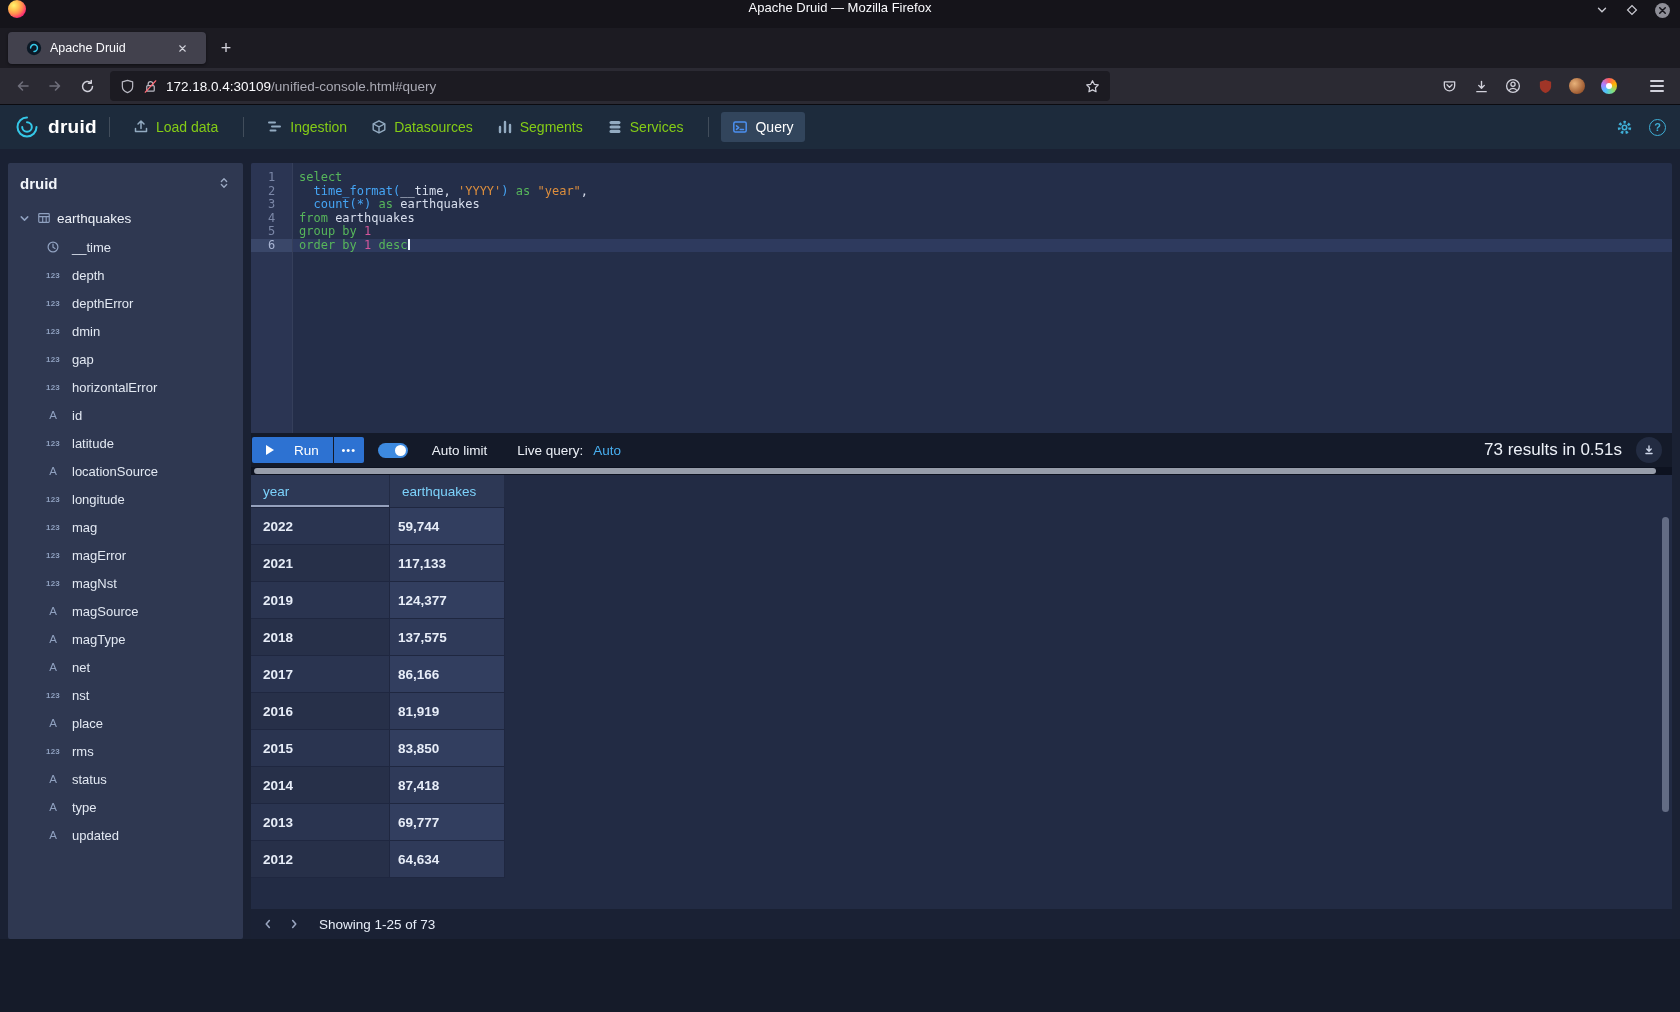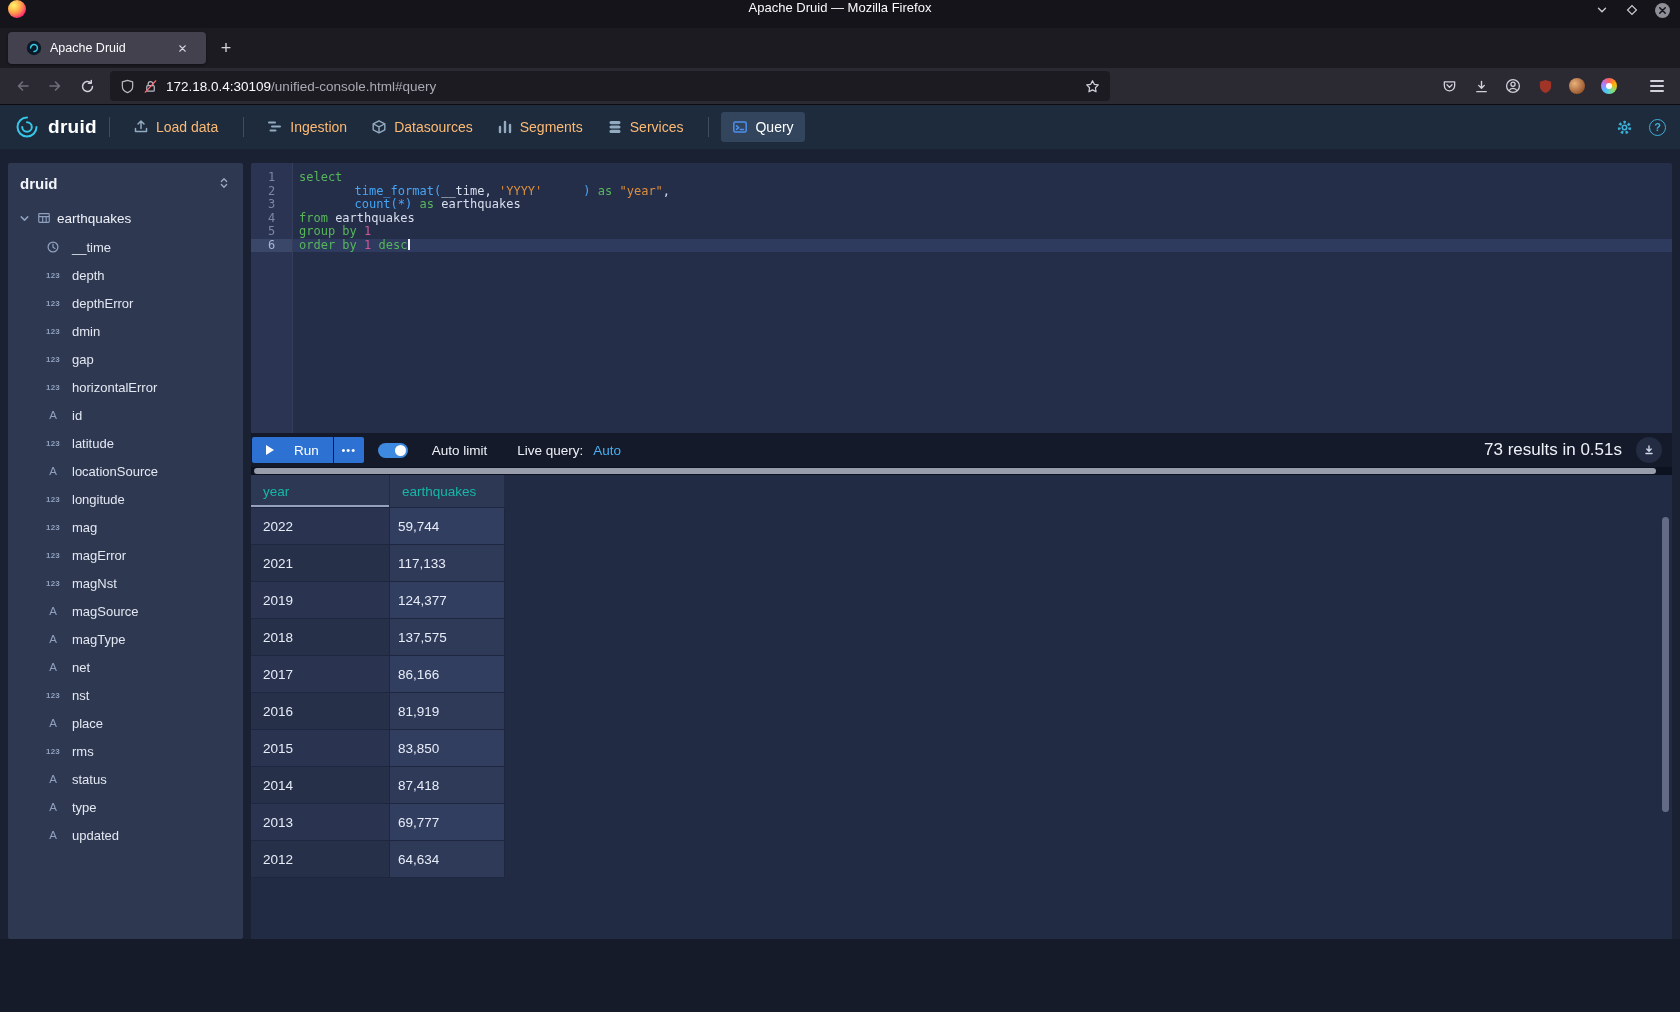--- a/index.html
+++ b/index.html
@@ -38,21 +38,21 @@
   .hamburger { width:30px; height:30px; display:flex; flex-direction:column; justify-content:center; gap:3px; align-items:center; margin-left:16px; }
   .hamburger i { display:block; width:14px; height:1.8px; background:#d1d1db; border-radius:1px; }
 
   
   .app { height:907px; background:#151b29; }
   .app-header { height:44px; background:#1d2b3c; display:flex; align-items:center; padding:0 14px; }
   .brand { display:flex; align-items:center; gap:8px; }
   .brand-name { font-size:19px; font-weight:600; color:#fff; letter-spacing:.3px; }
   .hdr-div { width:1px; height:20px; background:rgba(255,255,255,.16); margin:0 12px; }
   .nav-item { display:flex; align-items:center; gap:7px; height:30px; padding:0 11px; border-radius:3px;
-    color:#fdba74; font-size:14px; margin-right:2px; }
+    color:#84cc16; font-size:14px; margin-right:2px; }
   .nav-item .nico { color:#93abc1; }
   .nav-item.active { background:#32455c; color:#fff; }
   .nav-item.active .nico { color:#4c90f0; }
   .hdr-right { margin-left:auto; display:flex; gap:16px; align-items:center; color:#3fb0d8; }
   .help-circle { width:17px; height:17px; border:1.5px solid #3fb0d8; border-radius:50%; display:flex; align-items:center;
     justify-content:center; font-size:11px; font-weight:700; color:#3fb0d8; }
 
   .app-body { height:790px; padding:14px 8px 0; background:#1a2133; display:flex; gap:8px; }
 
   
@@ -71,21 +71,21 @@
   .main { flex:1; display:flex; flex-direction:column; min-width:0; }
 
   .editor { height:270px; background:#242e49; display:flex; overflow:hidden; border-radius:2px 2px 0 0; }
   .gutter { width:42px; background:#2b3553; padding-top:8px; font:12px/13.5px "DejaVu Sans Mono",monospace;
     color:#7b87a7; text-align:center; border-right:1px solid rgba(255,255,255,.05); }
   .gnum { height:13.5px; }
   .gnum.active { background:#3a4769; color:#aab6d4; }
   .code { flex:1; padding-top:8px; font:12px/13.5px "DejaVu Sans Mono",monospace; color:#d8dfee; }
   .cline { height:13.5px; white-space:pre; padding-left:6px; }
   .cline.active { background:#2e3a5e; }
-  .tok-kw { color:#57b65b; } .tok-fn { color:#45a5f5;margin-left:41px; } .tok-str { color:#dd8e3d; }
+  .tok-kw { color:#57b65b; } .tok-fn { color:#45a5f5; } .tok-str { color:#dd8e3d; }
   .tok-num { color:#d3569b; } .tok-id, .tok-pn { color:#d8dfee; }
   .cursor { display:inline-block; width:2px; height:11px; background:#eef3ff; margin-left:1px; vertical-align:-1px; }
 
   .runbar { height:34px; background:#141a29; display:flex; align-items:center; padding:0 10px 0 1px; gap:14px; }
   .run-group { display:flex; }
   .btn-run { height:26px; background:#2d72d2; color:#fff; display:flex; align-items:center; gap:20px; padding:0 14px;
     border-radius:2px 0 0 2px; font-size:13.5px; }
   .play { width:0; height:0; border-left:8px solid #fff; border-top:5px solid transparent; border-bottom:5px solid transparent; }
   .btn-more { height:26px; width:30px; background:#2d72d2; margin-left:1px; border-radius:0 2px 2px 0;
     display:flex; align-items:center; justify-content:center; color:#fff; font-size:11px; letter-spacing:1px; }
@@ -97,29 +97,29 @@
   .link-auto { color:#48aff0; font-size:13.5px; }
   .results-info { margin-left:auto; font-size:17px; color:#edf1f8; }
   .btn-dl { width:26px; height:26px; border-radius:50%; background:#232c42; display:flex; align-items:center;
     justify-content:center; color:#cfd8ea; }
 
   .hscroll { height:8px; background:#0d1220; position:relative; }
   .hthumb { position:absolute; left:3px; right:16px; top:1px; height:6px; background:#979daa; border-radius:3px; }
 
   .results { flex:1; background:#222b44; position:relative; overflow:hidden; font-size:13.5px; }
   .thead { display:flex; height:33px; }
-  .th { display:flex; align-items:center; padding-left:12px; background:#2d3855; color:#14b8a6;
+  .th { display:flex; align-items:center; padding-left:12px; background:#2d3855; color:#7dd3fc;
     border-right:1px solid #222b44; border-bottom:1px solid #1f2740; }
   .th.col-year { box-shadow:inset 0 -2px 0 #95a1bd; }
   .col-year { width:139px; }
   .col-quake { width:115px; }
   .tbody { height:calc(100% - 33px); overflow:hidden; }
   .tr { display:flex; height:37px; }
   .td { display:flex; align-items:center; padding-left:12px; border-bottom:1px solid #1f2740;
-    border-right:1px solid #1f2740; color:#e7edf8; }
+    border-right:1px solid #1f2740; color:#e7edf8;font-weight:bold; }
   .td.col-quake { padding-left:8px; }
   .tr:nth-child(odd) .td.col-year { background:#2a3450; }
   .tr:nth-child(odd) .td.col-quake { background:#323e5f; }
   .tr:nth-child(even) .td.col-year { background:#273049; }
   .tr:nth-child(even) .td.col-quake { background:#2f3a59; }
   .vthumb { position:absolute; right:3px; top:42px; width:7px; height:295px; background:#636c84; border-radius:3.5px; }
 
   .pagination { height:30px; background:#1a2134; display:flex; align-items:center; padding:0 4px; font-size:13.5px; }
   .pg-btn { width:26px; height:26px; display:flex; align-items:center; justify-content:center; color:#9aa6c0; }
   .pg-text { margin-left:12px; color:#e7edf8; }
@@ -589,16 +589,29 @@
               <div class="td col-quake">69,777</div>
             </div>
             <div class="tr">
               <div class="td col-year">2012</div>
               <div class="td col-quake">64,634</div>
             </div>
           </div>
         <div class="vthumb"></div>
       </div>
 
+      <div class="pagination">
+        <span class="pg-btn">
+          <svg width="14" height="14" viewBox="0 0 16 16" fill="none" stroke="currentColor" stroke-width="1.8" stroke-linecap="round" stroke-linejoin="round">
+              <path d="M9.5 4 6 8l3.5 4"></path>
+            </svg>
+        </span>
+        <span class="pg-btn">
+          <svg width="14" height="14" viewBox="0 0 16 16" fill="none" stroke="currentColor" stroke-width="1.8" stroke-linecap="round" stroke-linejoin="round">
+              <path d="M6.5 4 10 8l-3.5 4"></path>
+            </svg>
+        </span>
+        <span class="pg-text">Showing 1-25 of 73</span>
+      </div>
 
     </main>
   </div>
 </div>
 
 </body></html>

